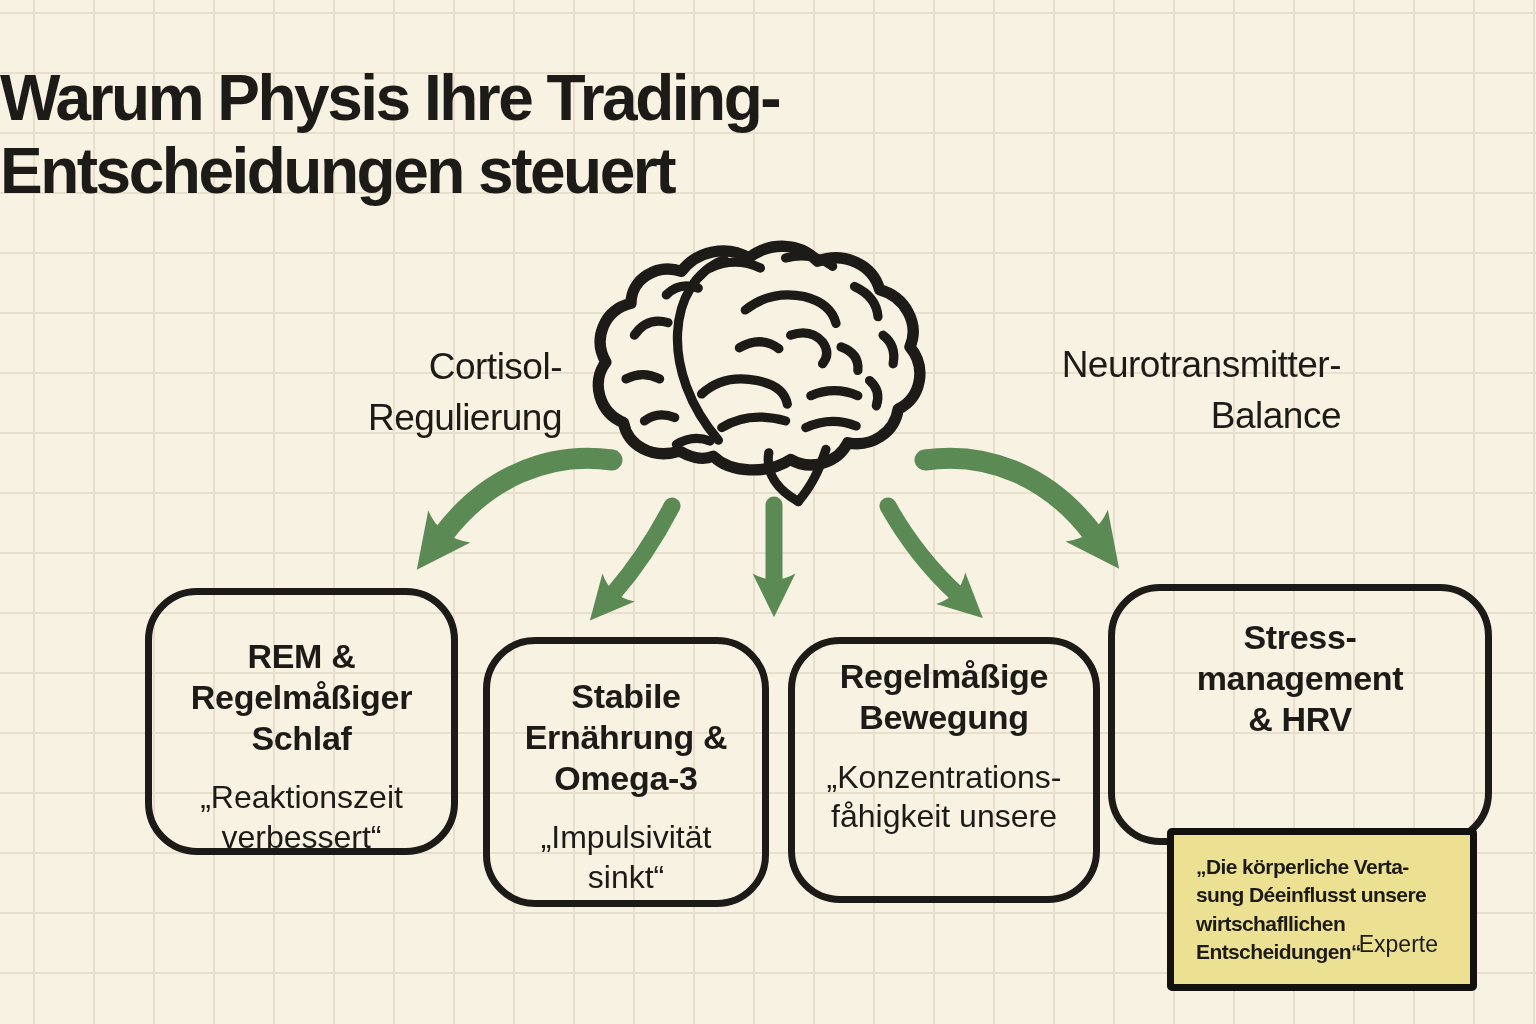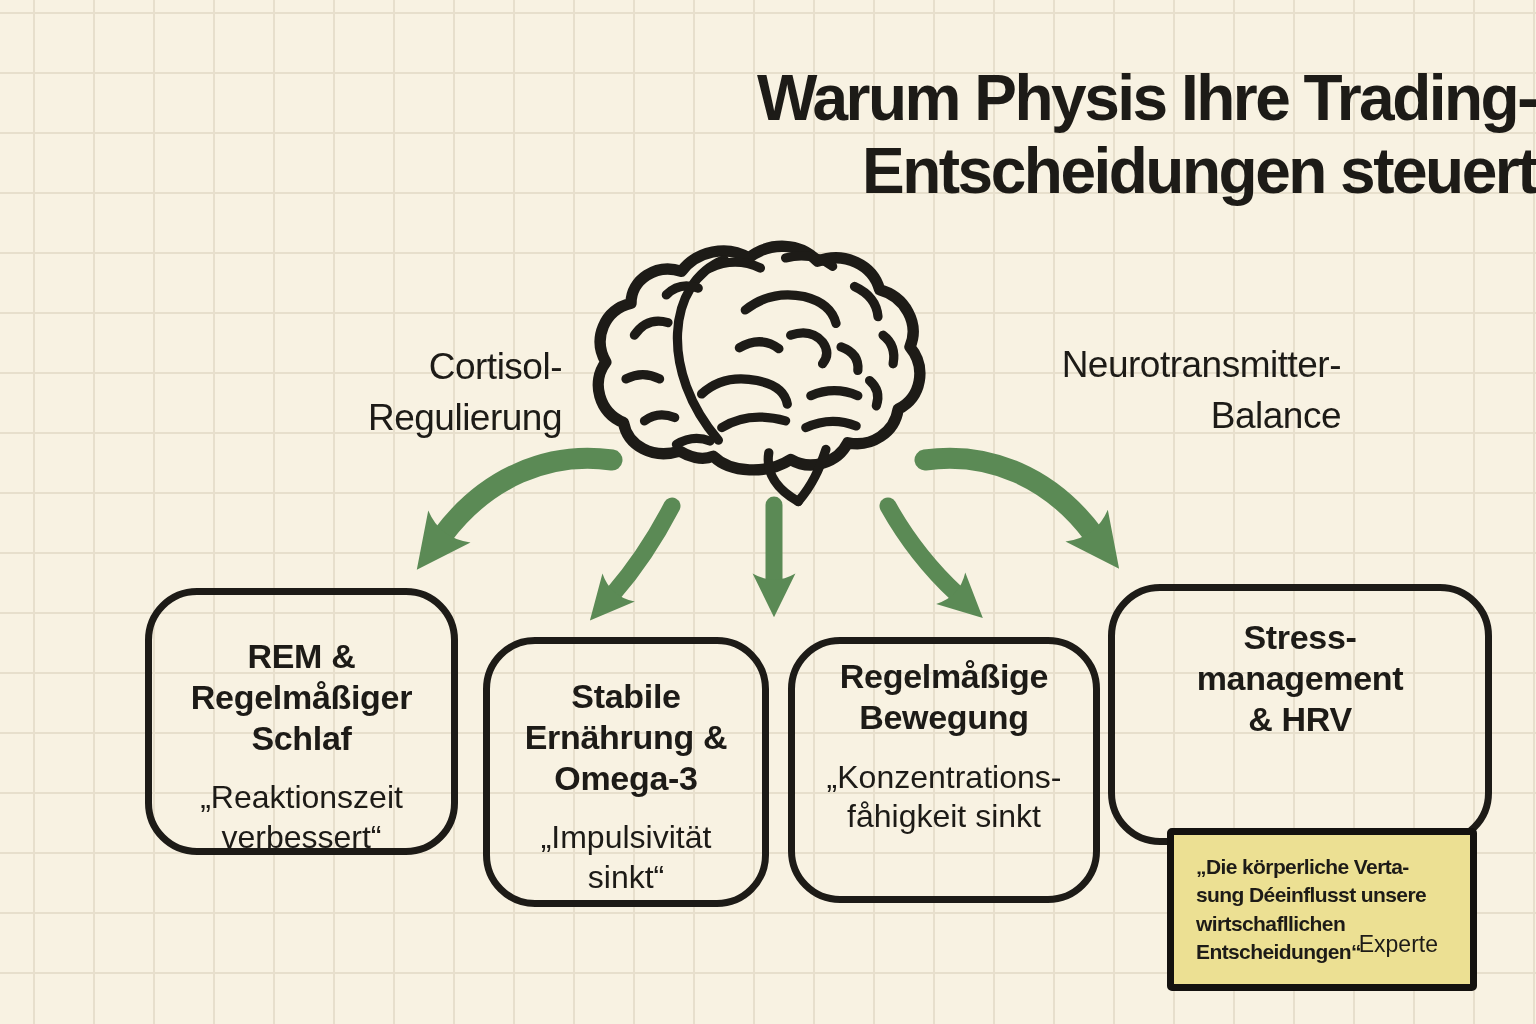--- a/index.html
+++ b/index.html
@@ -17,21 +17,21 @@
     background-color:var(--bg);
     background-image:
       linear-gradient(var(--grid) 2px, transparent 2px),
       linear-gradient(90deg, var(--grid) 2px, transparent 2px);
     background-size:60px 60px;
     background-position:33px 12px;
     position:relative;
   }
   .title{
     position:absolute;top:62px;left:0;width:1536px;
-    text-align:right;font-weight:bold;font-size:64px;line-height:1.14;
+    text-align:left;font-weight:bold;font-size:64px;line-height:1.14;
     letter-spacing:-2.5px;z-index:2;
   }
   .side-label{
     position:absolute;width:340px;text-align:right;
     font-size:37px;font-weight:500;line-height:1.38;letter-spacing:-0.5px;
     white-space:pre-line;z-index:2;margin-top:27px;
   }
   .label-left{left:222px;top:314px;}
   .label-right{left:1001px;top:312px;}
   .art{position:absolute;left:0;top:0;z-index:1;pointer-events:none;}
@@ -147,21 +147,21 @@
 Ernährung &amp;
 Omega-3</div>
   <div class="card-quote">„Impulsivität
 sinkt“</div>
 </div>
 
 <div class="card card3">
   <div class="card-title">Regelmåßige
 Bewegung</div>
   <div class="card-quote">„Konzentrations-
-fåhigkeit sinkt</div>
+fåhigkeit unsere</div>
 </div>
 
 <div class="card card4">
   <div class="card-title">Stress-
 management
 &amp; HRV</div>
 </div>
 
 <div class="note">
   <div class="note-text">„Die körperliche Verta-

